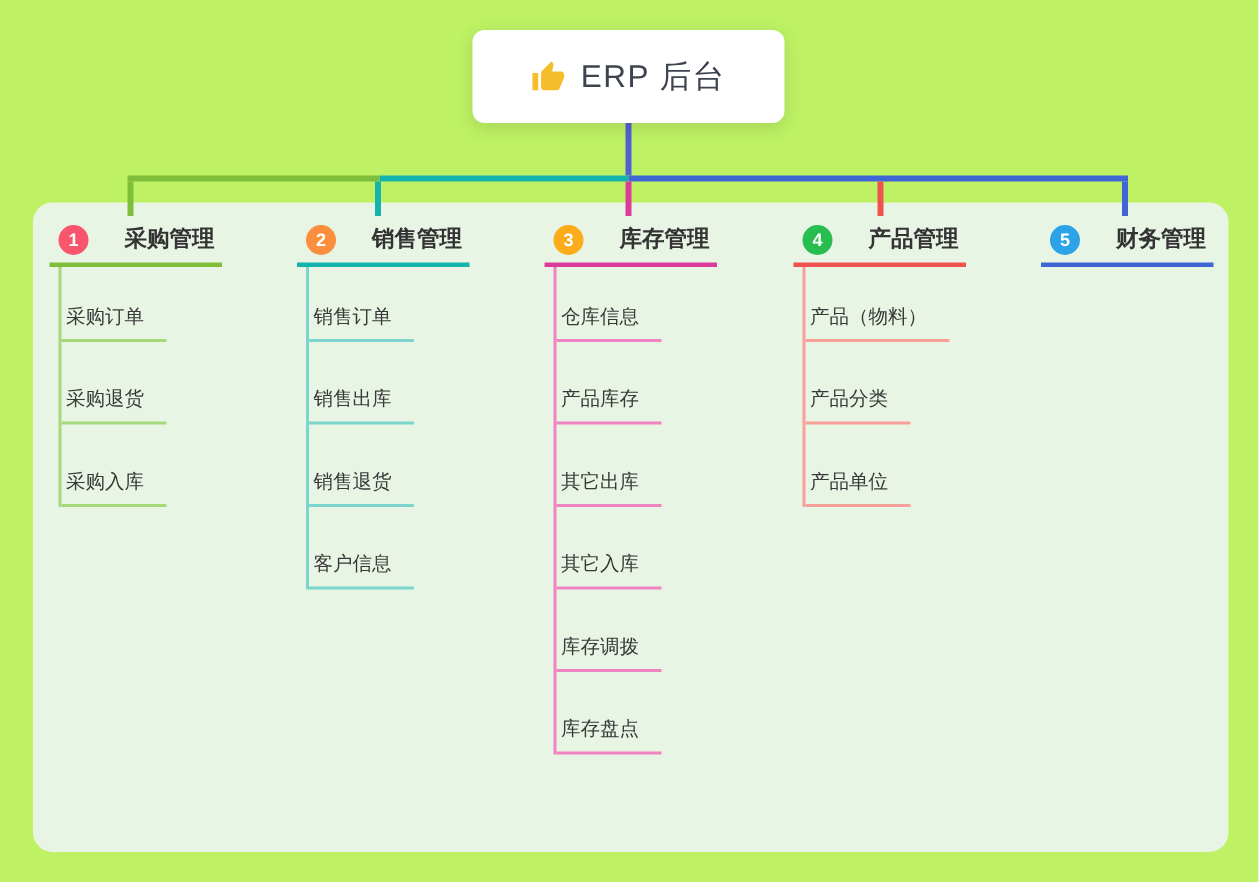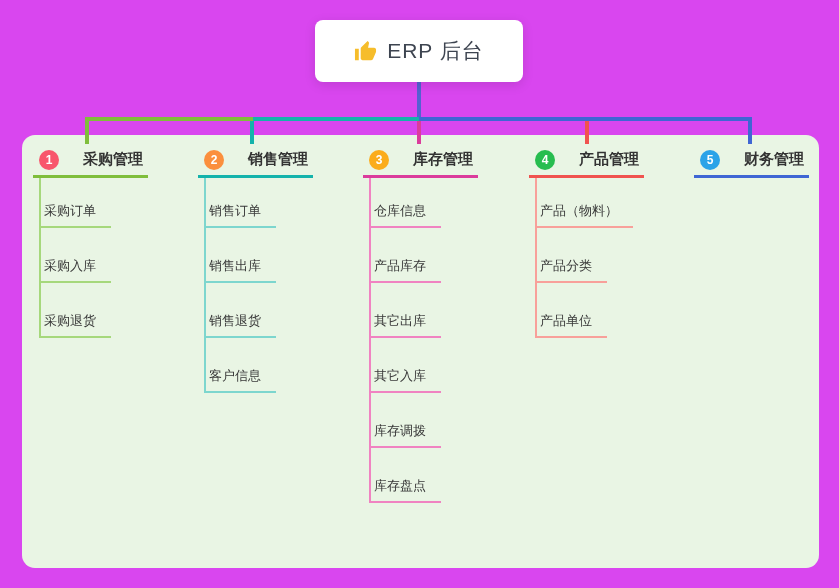--- a/index.html
+++ b/index.html
@@ -1,19 +1,19 @@
 <!DOCTYPE html>
 <html><head>
 <meta charset="utf-8">
 <style>
   html,body{margin:0;padding:0;background:#ffffff;}
   .stage{
     position:relative;width:839px;height:588px;overflow:hidden;
     font-family:"Liberation Sans","DejaVu Sans",sans-serif;
-    background:#d946ef;
+    background:#bef264;
   }
   
   .panel{
     position:absolute;left:22px;top:135px;width:797px;height:433px;
     border-radius:13px;
   }
   
   .root-node{
     position:absolute;left:315px;top:20px;width:208px;height:62px;
     background:#ffffff;border-radius:8px;
@@ -86,24 +86,24 @@
   <div class="branch b1" style="--main: #7fbe3b; --light: #a6d87c; --badge: #f8566c;">
     <div class="topic">
       <span class="badge">1</span>
       <span class="topic-label">采购管理</span>
     </div>
     <ul class="children">
       <li class="child">
         <span class="child-label">采购订单</span>
         </li>
       <li class="child">
-        <span class="child-label">采购入库</span>
+        <span class="child-label">采购退货</span>
         </li>
       <li class="child">
-        <span class="child-label">采购退货</span>
+        <span class="child-label">采购入库</span>
         </li>
     </ul>
   </div>
 
   <div class="branch b2" style="--main: #14b3ab; --light: #7dd6ce; --badge: #fb8f3d;">
     <div class="topic">
       <span class="badge">2</span>
       <span class="topic-label">销售管理</span>
     </div>
     <ul class="children">

